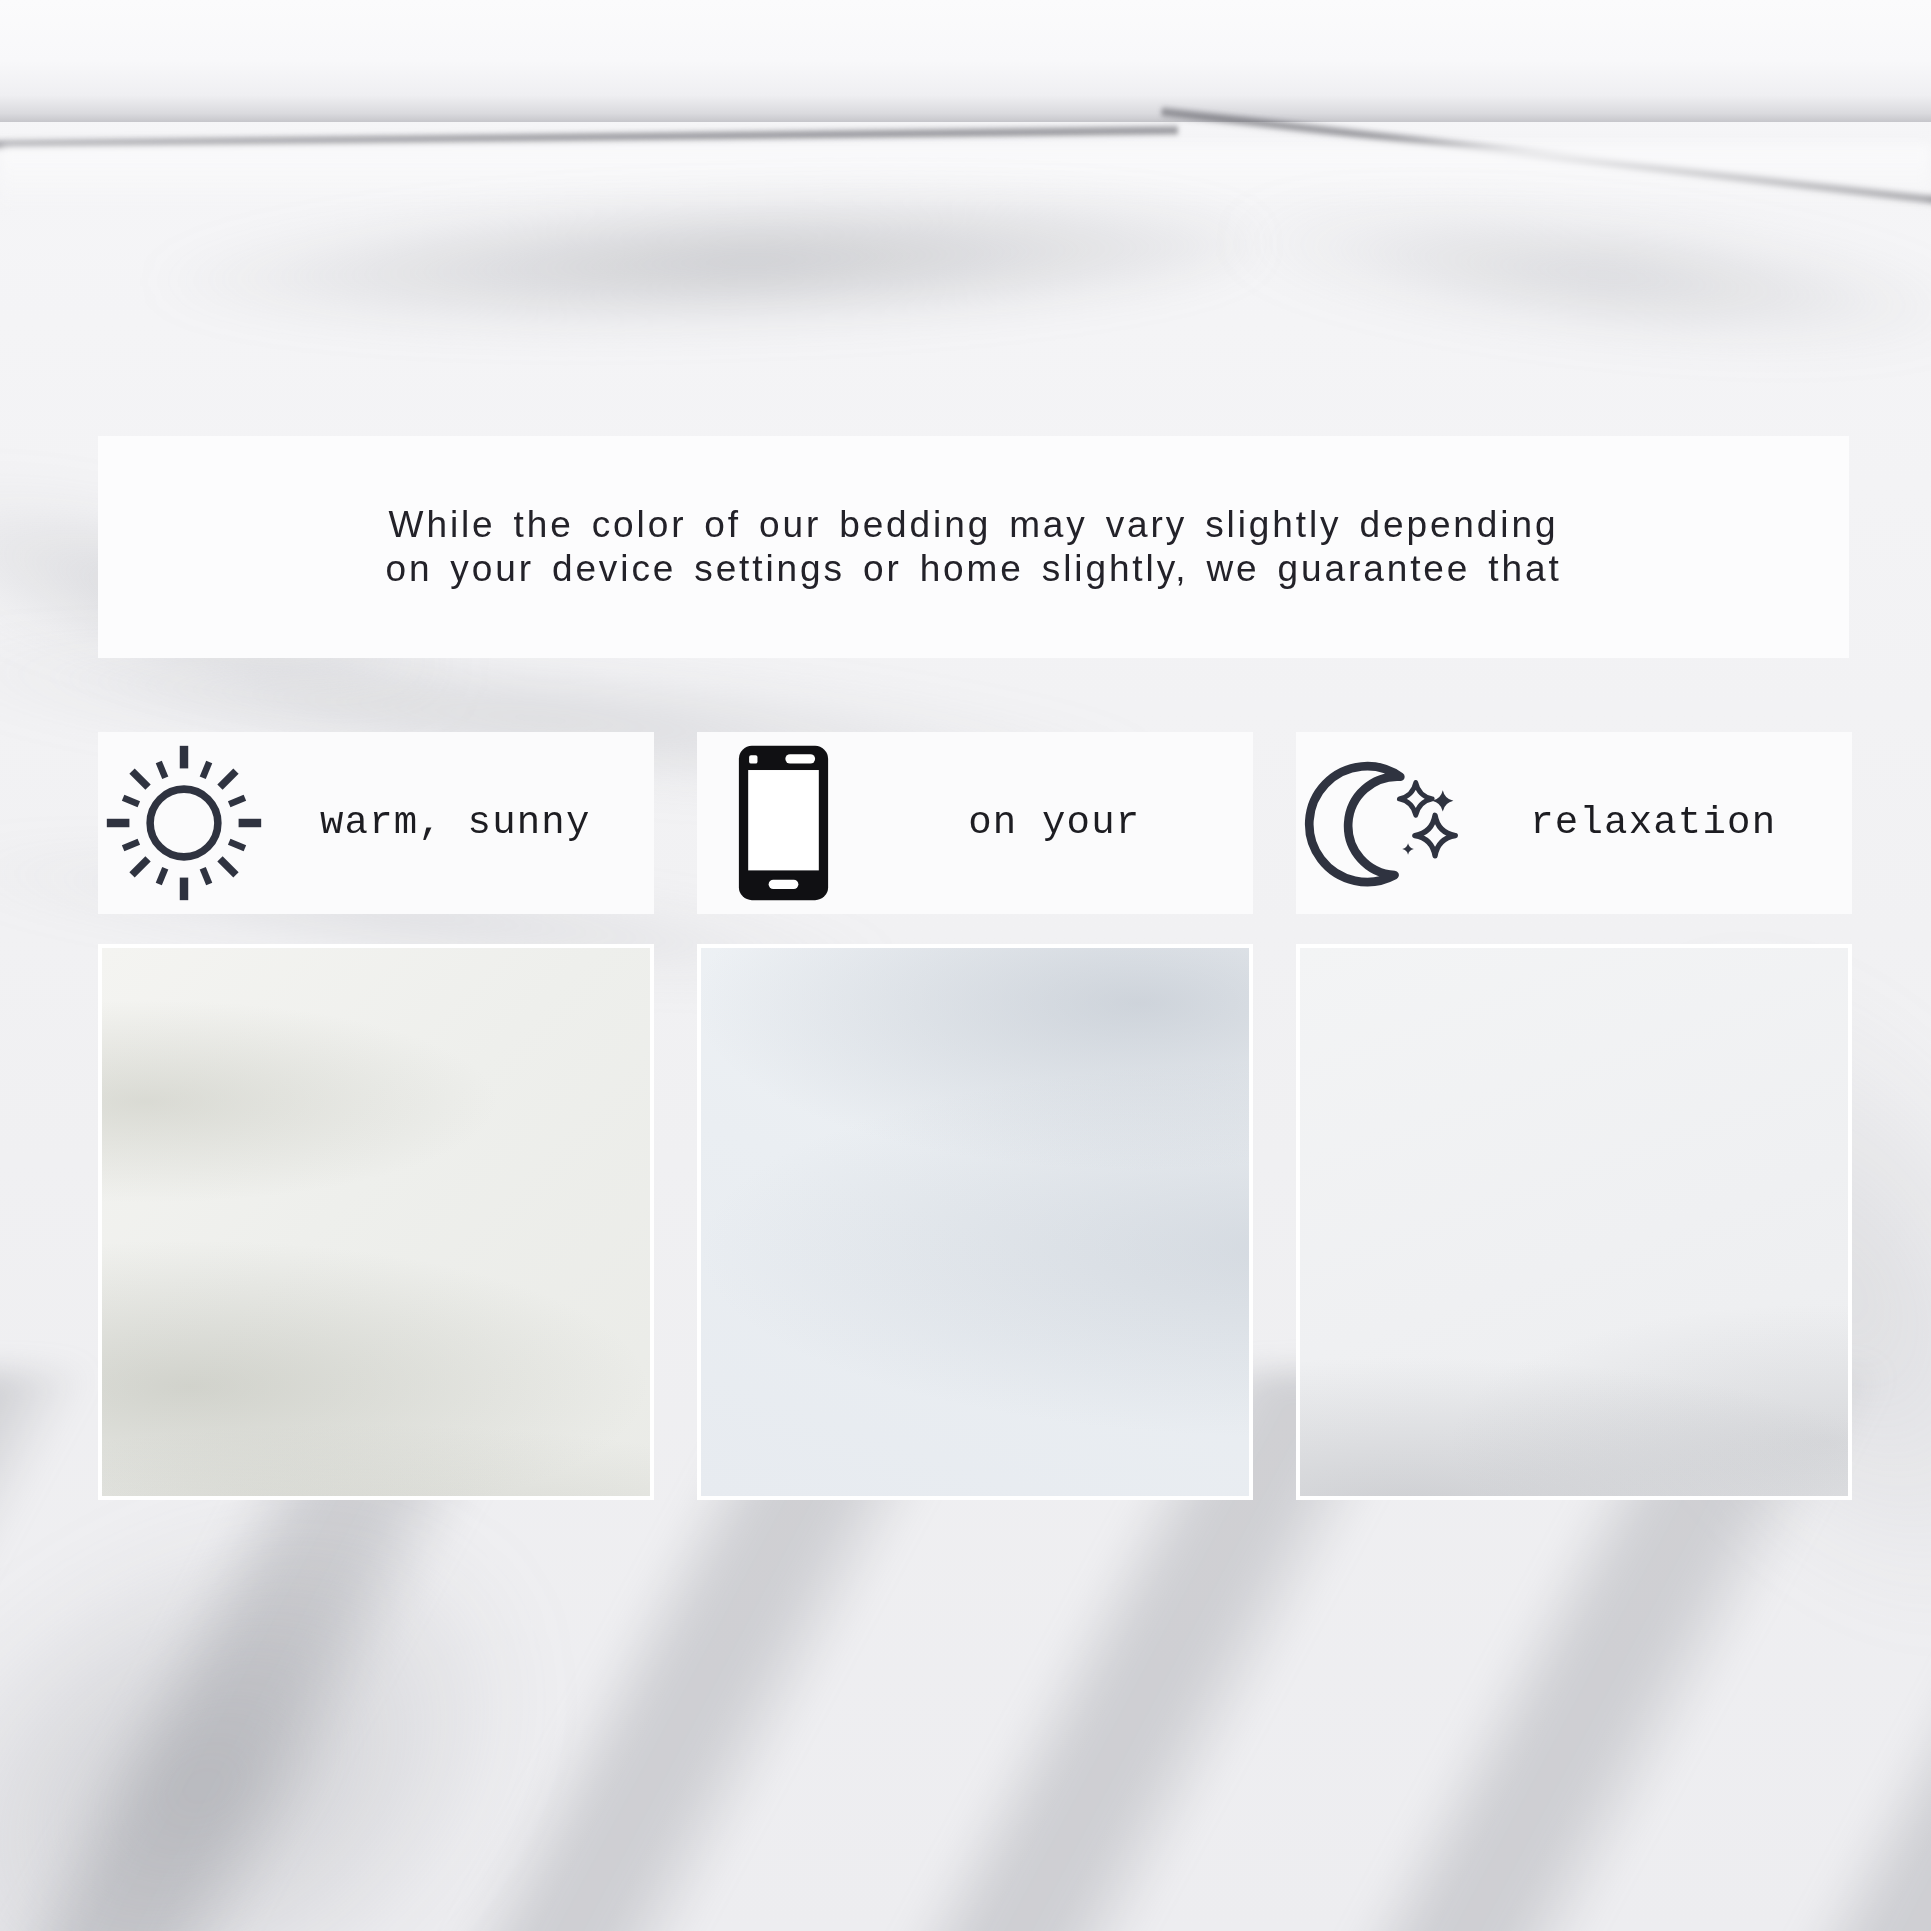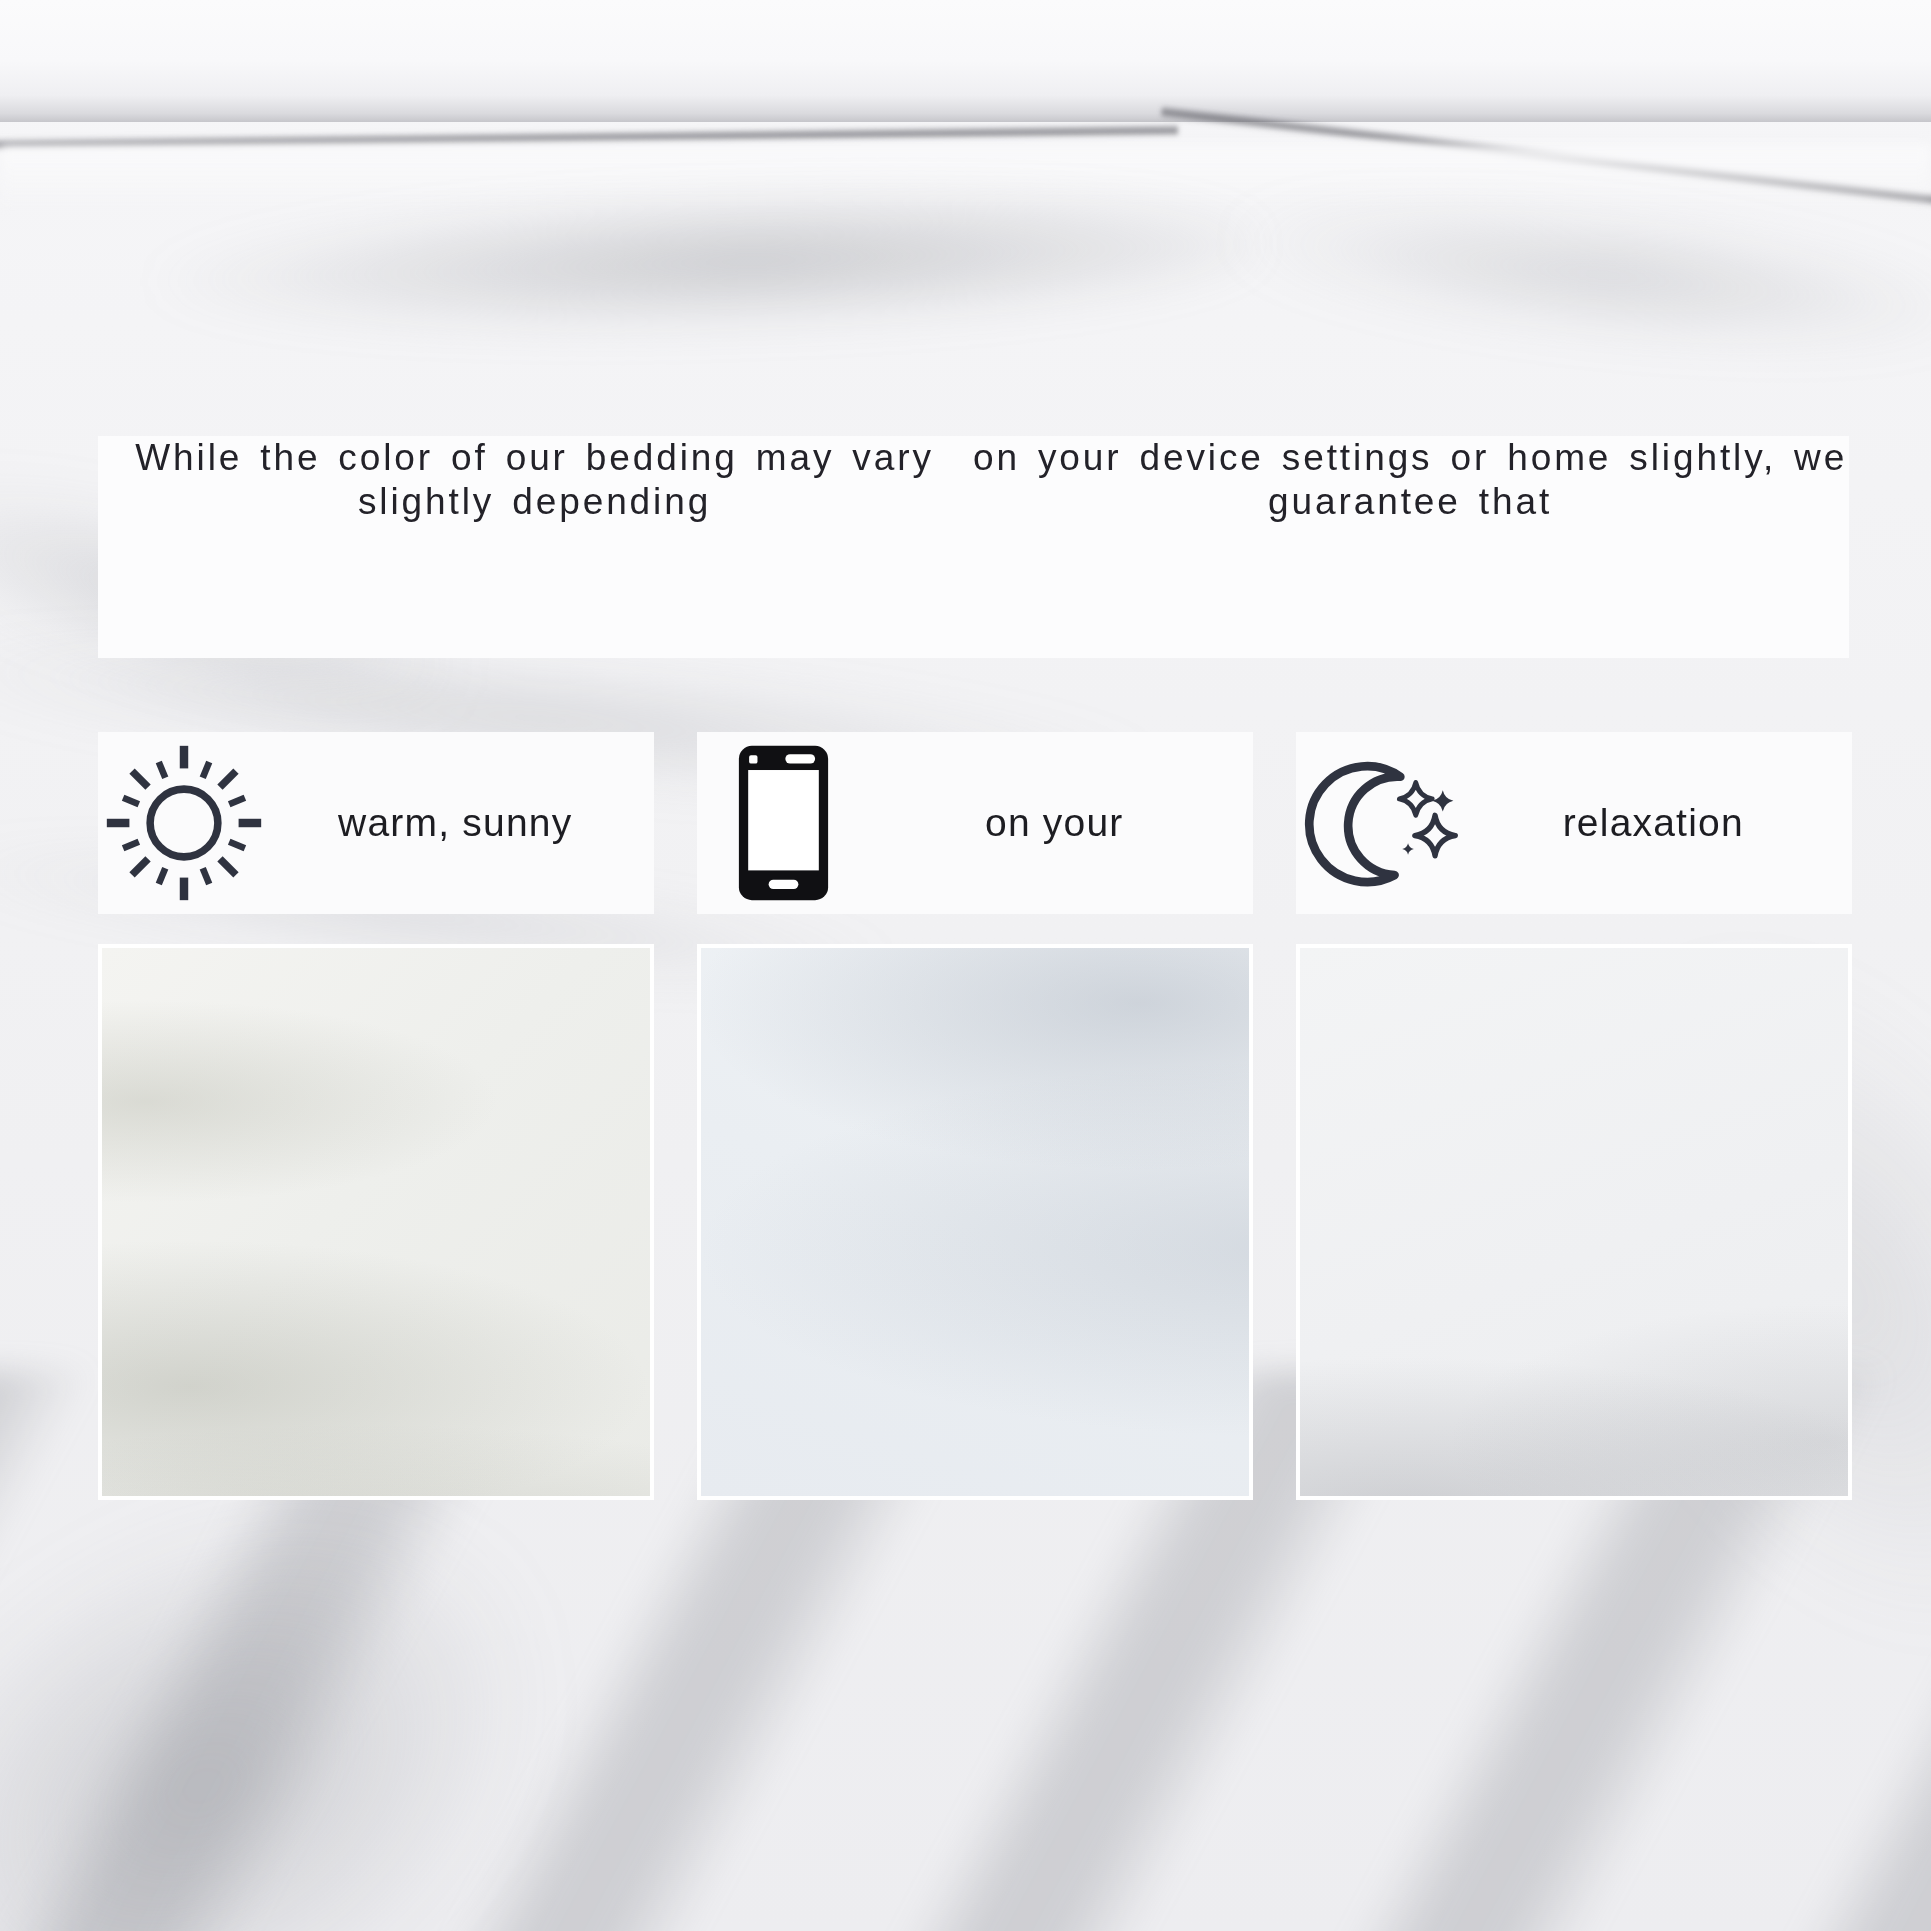--- a/index.html
+++ b/index.html
@@ -52,34 +52,34 @@
       rgba(145,147,154,.33) 164px, rgba(145,147,154,.33) 227px,
       rgba(148,150,157,0) 304px, rgba(148,150,157,0) 396px);
     filter:blur(14.5px);}
   .bottom-left-dark{bottom:-106px;left:-164px;width:734px;height:502px;border-radius:50%;
     background:radial-gradient(ellipse,rgba(136,138,145,.35),rgba(136,138,145,0) 70%);
     filter:blur(37px);transform:rotate(-32deg);}
 
   .banner{
     position:absolute;z-index:2;left:98px;top:436px;width:1751px;height:222px;
     background:var(--banner-bg);
-    display:flex;flex-direction:row;justify-content:center;text-align:center;
+    display:flex;flex-direction:column;justify-content:center;text-align:center;
   }
   .banner p{margin:0;font-size:37px;line-height:44px;font-weight:500;
     letter-spacing:2.9px;word-spacing:4.8px;color:var(--headline-text);}
   .banner .it{}
 
   .label-card{
     position:absolute;z-index:2;top:732px;width:556px;height:182px;
     background:var(--card-bg);display:flex;align-items:center;
   }
   .card-1{left:98px;} .card-2{left:697px;} .card-3{left:1296px;}
   .icon-box{width:172px;height:182px;display:flex;align-items:center;justify-content:center;flex:0 0 auto;}
   .label-text{flex:1 1 auto;text-align:center;font-size:39px;line-height:46px;
-    font-weight:500;letter-spacing:1.2px;color:var(--label-text);padding-right:13.5px;}
+    font-weight:500;letter-spacing:1.2px;color:var(--label-text);padding-right:13.5px;font-family:Liberation Mono, monospace;}
   .icon-sun circle,.icon-sun line{stroke:var(--sun-moon-icon);fill:none;}
   .icon-moon .outline{stroke:var(--sun-moon-icon);fill:none;stroke-linejoin:round;}
   .icon-moon .filled{fill:var(--sun-moon-icon);stroke:none;}
   .icon-phone .body{fill:var(--phone-icon);}
   .icon-phone .cut{fill:#ffffff;}
 
   .swatch{
     position:absolute;z-index:2;top:944px;width:556px;height:556px;
     border:4.8px solid var(--swatch-frame);box-sizing:border-box;
   }

